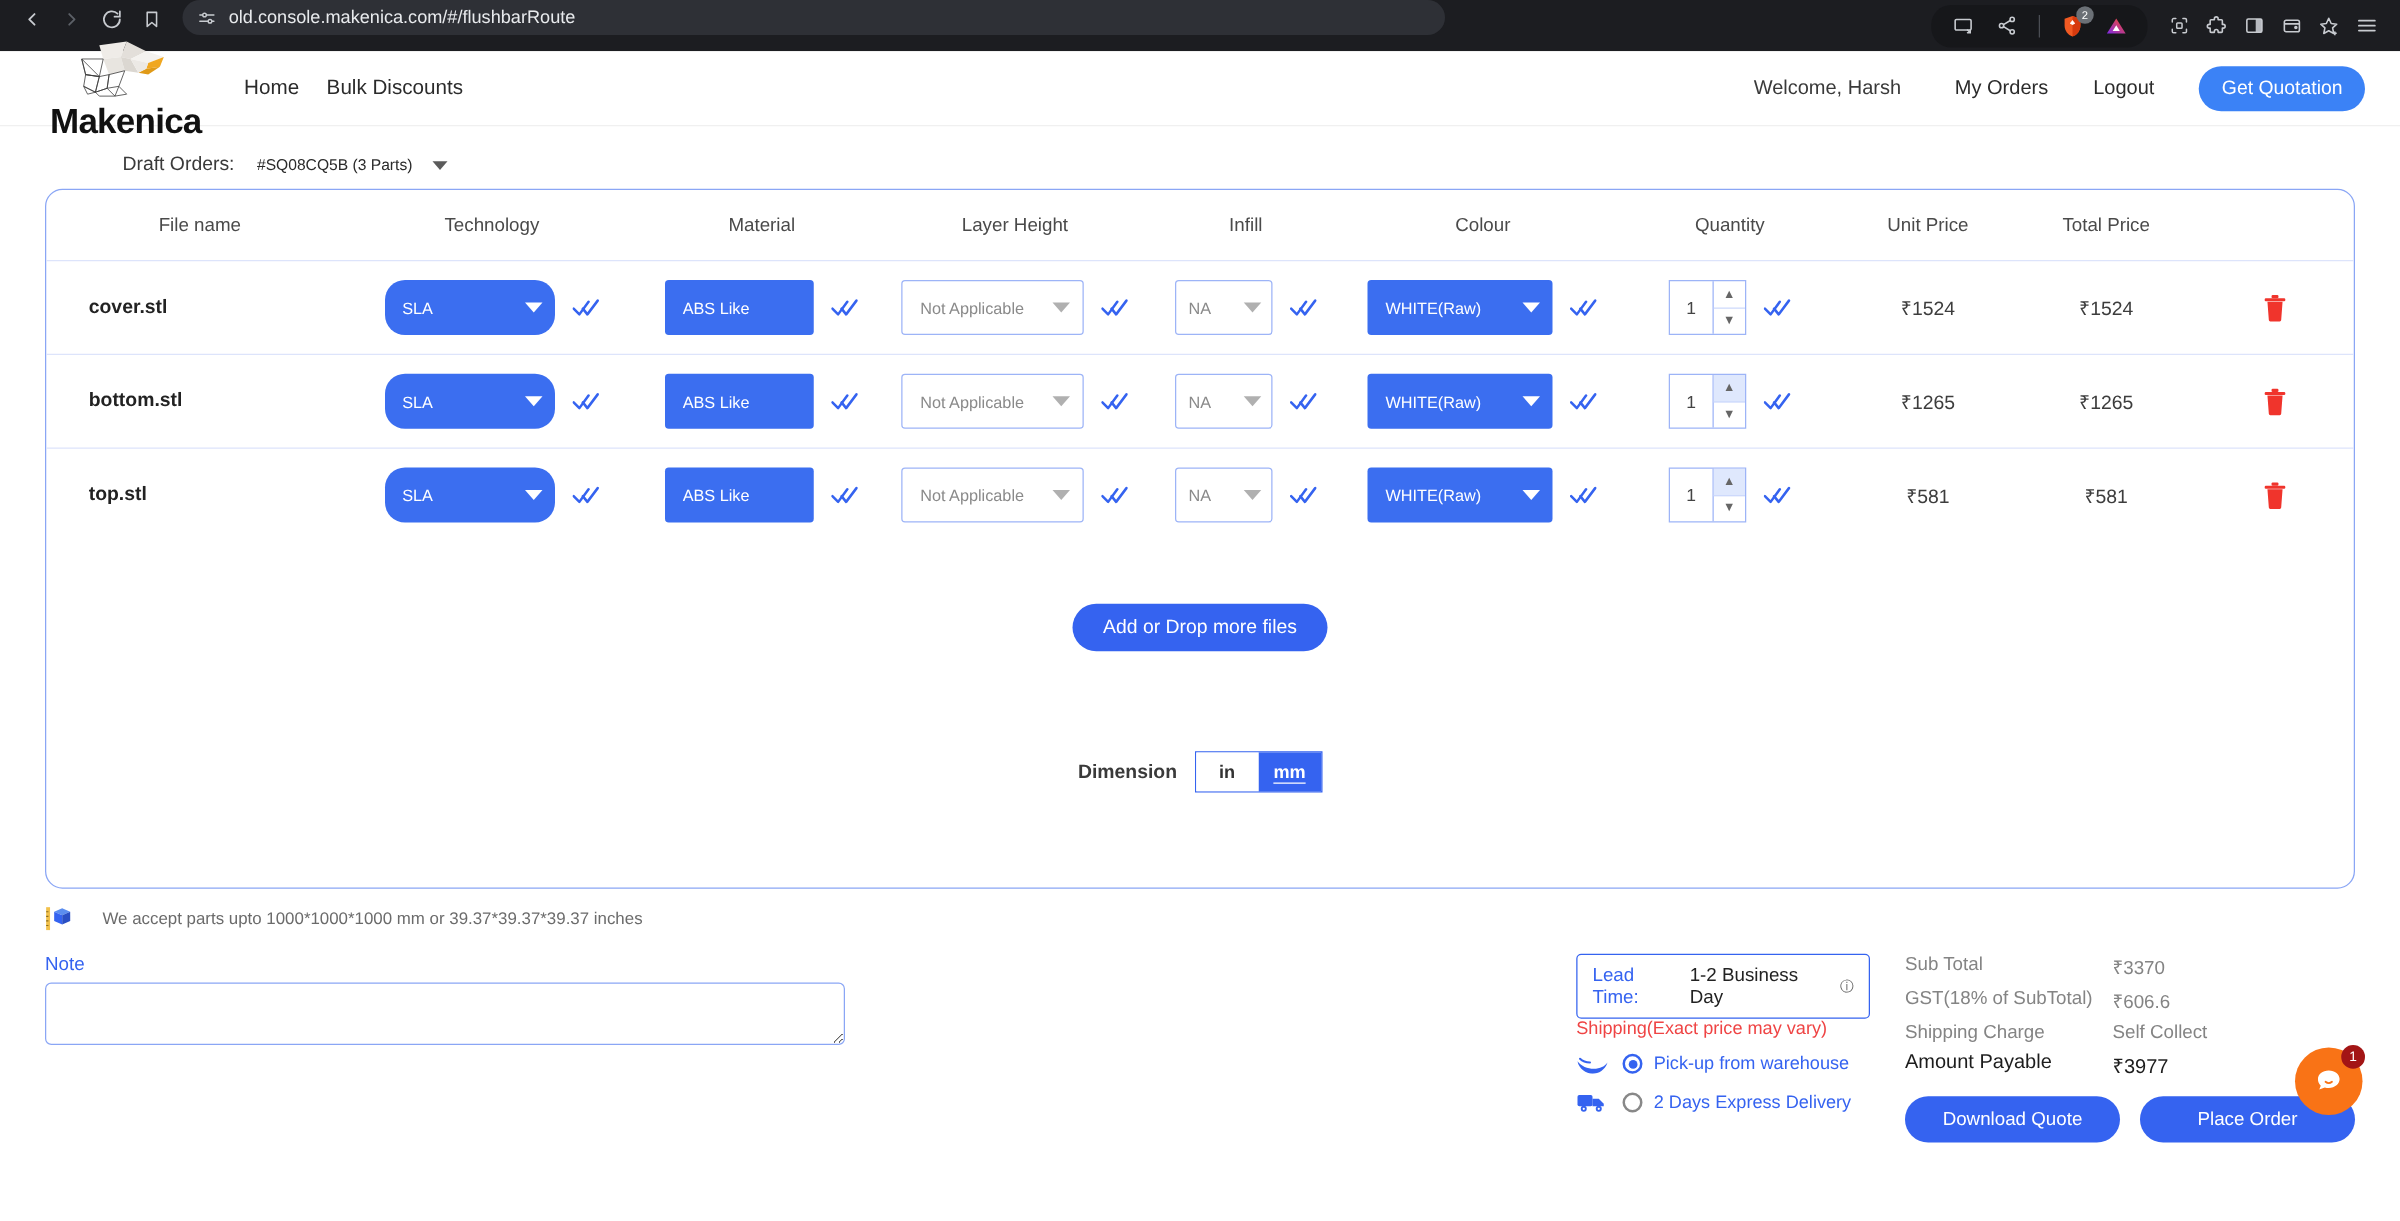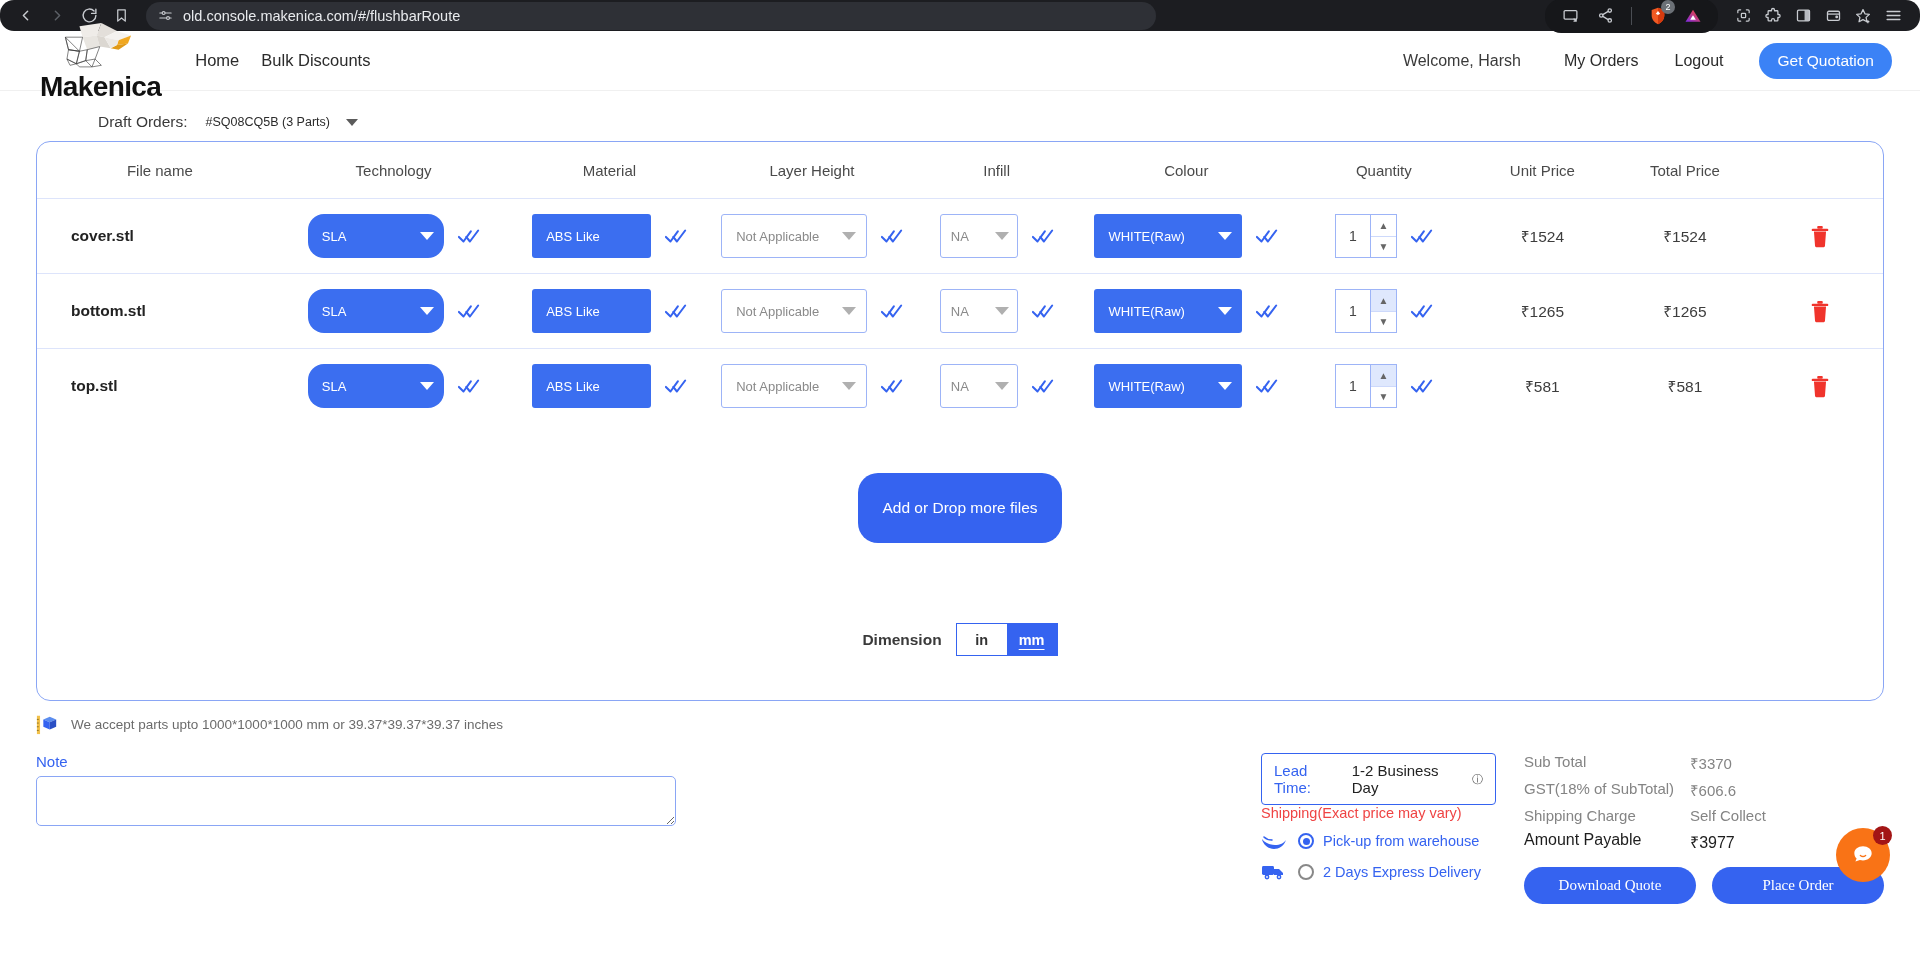--- a/index.html
+++ b/index.html
@@ -5,27 +5,25 @@
   * { box-sizing: border-box; margin: 0; padding: 0; }
   html, body {
     width: 1920px; height: 977px;
     font-family: "Liberation Sans", sans-serif;
     background: #ffffff;
     overflow: hidden;
   }
 
   
   .browser-bar {
-    height: 31px;
+    height: 41px;
     background: #1c1d21;
     display: flex;
-    align-items: center;
     padding: 0 10px;
     gap: 2px;
-    border-radius: 14px;
   }
   .nav-btn {
     width: 30px; height: 30px;
     display: flex; align-items: center; justify-content: center;
     border-radius: 6px;
     color: #c8cbd0;
     flex: 0 0 auto;
   }
   .nav-btn.dim { color: #5c6067; }
   .url-bar {
@@ -206,33 +204,33 @@
   .price { font-size: 15.5px; color: #3d3d3d; }
   .trash { width: 22px; height: 26px; }
 
   .card-mid { display: flex; flex-direction: column; align-items: center; }
   .btn-add {
     margin-top: 50px;
     background: #3563f0;
     color: #fff;
     border: none;
     font-size: 15.5px;
-    padding: 26px 24px;
+    padding: 10px 24px;
     border-radius: 20px;
     font-family: "Liberation Sans", sans-serif;
   }
   .dim-row { margin-top: 80px; display: flex; align-items: center; gap: 14px; font-weight: bold; }
   .dim-label { font-size: 15.5px; color: #3a3a3a; }
   .dim-toggle { display: flex; border: 1.5px solid #3563f0; height: 33px; }
   .dim-opt { width: 50px; display: flex; align-items: center; justify-content: center; font-size: 14.5px; }
   .dim-opt.off { background: #fff; color: #333; }
   .dim-opt.on { background: #3563f0; color: #fff; text-decoration: underline; text-underline-offset: 4px; }
 
   .note-line {
-    display: flex; align-items: center; gap: 13px;
+    display: flex; align-items: center; gap: 24px;
     padding: 6px 0 0 0;
     margin-top: 6px;
   }
   .note-line span { font-size: 13.5px; color: #6b6b6b; }
 
   
   .bottom { display: flex; padding-top: 18px; }
   .note-col { width: 640px; }
   .note-label { font-size: 15px; color: #3563f0; margin-bottom: 6px; }
   .note-input {
@@ -264,21 +262,21 @@
 
   .sum-col { margin-left: 28px; width: 360px; }
   .sum-row { display: flex; margin-bottom: 7px; }
   .sum-k { width: 166px; font-size: 15px; color: #848484; }
   .sum-v { font-size: 15px; color: #848484; }
   .sum-row.strong .sum-k, .sum-row.strong .sum-v { color: #1d1d1d; font-size: 16px; }
   .sum-btns { display: flex; gap: 16px; margin-top: 14px; }
   .btn-pill {
     background: #3563f0; color: #fff; border: none;
     font-size: 15px; padding: 10px 0; border-radius: 20px;
-    font-family: Liberation Serif, serif;
+    font-family: Liberation Sans, sans-serif;
   }
   .btn-dl { width: 172px; }
   .btn-po { width: 172px; }
 
   .chat {
     position: absolute;
     right: 30px; bottom: 22px;
     width: 54px; height: 54px;
     border-radius: 50%;
     background: #f97316;

